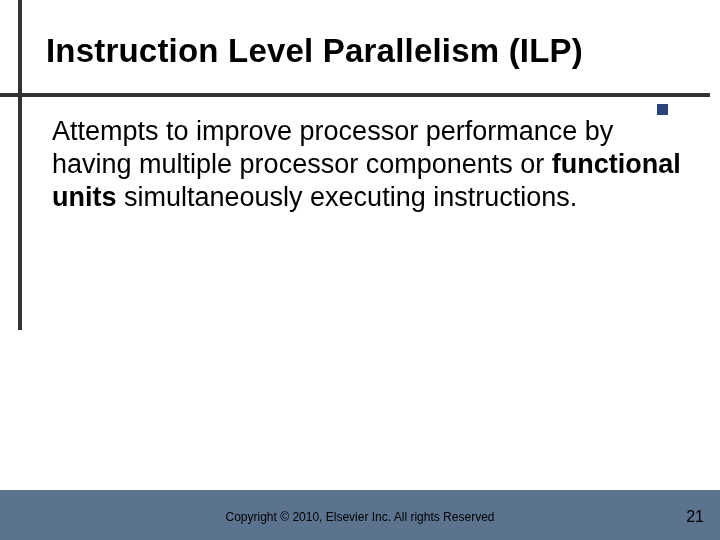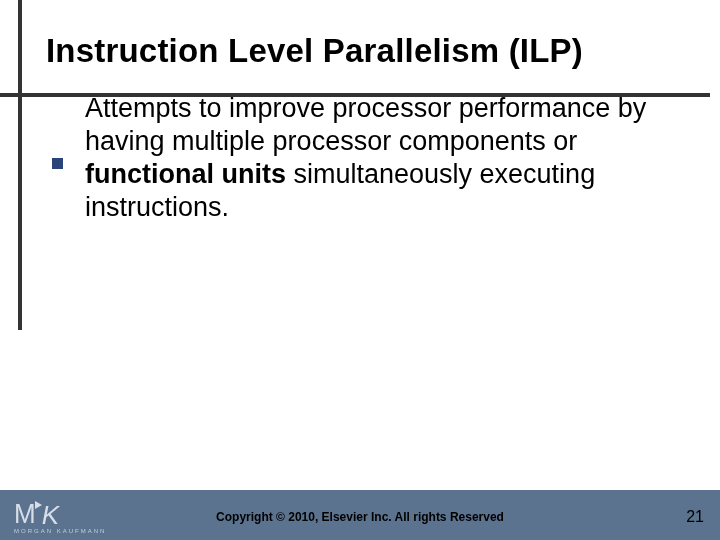--- a/index.html
+++ b/index.html
@@ -7,34 +7,34 @@
   .slide { position: relative; width: 720px; height: 540px; background: #fff; }
 
   
   .title-wrap { position: absolute; left: 0; top: 4px; right: 0; margin-top: 28px; }
   .title-text { font-size: 33px; font-weight: bold; color: #000; padding-left: 46px; letter-spacing: 0.2px; }
   .title-rule-h { position: absolute; left: 0; right: 10px; top: 61px; height: 4px; background: #333; }
   .title-rule-v { position: absolute; left: 18px; top: 0; width: 4px; height: 330px; background: #333; }
 
   
   .body { position: absolute; left: 52px; top: 92px; right: 30px; }
-  .bullet-row { display: flex; align-items: center; }
+  .bullet-row { display: flex; align-items: flex-end; flex-direction: column; }
   .bullet { width: 11px; height: 11px; background: #2a447a; margin-top: 12px; margin-right: 22px; flex: 0 0 auto; }
   .body-text { font-size: 27px; line-height: 1.22; color: #000; }
   .body-text b { font-weight: bold; }
 
   
   .footer-bar { position: absolute; left: 0; bottom: 0; width: 100%; height: 50px; background: #5c7390; }
   .logo { position: absolute; left: 14px; bottom: 6px; color: #d7dee8; font-family: Arial, sans-serif; }
   .logo-main { font-size: 26px; font-weight: normal; letter-spacing: 1px; line-height: 0.9; }
   .logo-main .m { display: inline-block; transform: scaleY(1.05); }
   .logo-main .k { font-style: italic; display: inline-block; transform: translateY(1px); }
   .logo-main .arrow { display: inline-block; width: 0; height: 0; border-top: 4px solid transparent; border-bottom: 4px solid transparent; border-left: 7px solid #d7dee8; margin-left: -2px; vertical-align: 14px; }
   .logo-sub { font-size: 6px; letter-spacing: 2px; margin-top: 2px; color: #c3cddb; }
-  .copyright { position: absolute; left: 0; right: 0; bottom: 16px; text-align: center; font-size: 12px; font-weight: bold; color: #000; }
+  .copyright { position: absolute; left: 0; right: 0; bottom: 16px; text-align: center; font-size: 12px; font-weight: normal; color: #000; }
   .pagenum { position: absolute; right: 16px; bottom: 14px; font-size: 16px; color: #000; }
 </style>
 </head>
 <body>
 
 <div class="slide">
 
   <div class="title-rule-v"></div>
 
   <div class="title-wrap">
@@ -45,23 +45,17 @@
   <div class="body">
     <div class="bullet-row">
       <div class="bullet"></div>
       <div class="body-text">
         <span>Attempts to improve processor performance by having multiple processor components or </span><b>functional units</b><span> simultaneously executing instructions.</span>
       </div>
     </div>
   </div>
 
   <div class="footer-bar">
-    <div class="logo">
-      <div class="logo-main">
-        <span class="m">M</span><span class="arrow"></span><span class="k">K</span>
-      </div>
-      <div class="logo-sub">MORGAN KAUFMANN</div>
-    </div>
     <div class="copyright">Copyright © 2010, Elsevier Inc. All rights Reserved</div>
     <div class="pagenum">21</div>
   </div>
 
 </div>
 
 </body></html>

